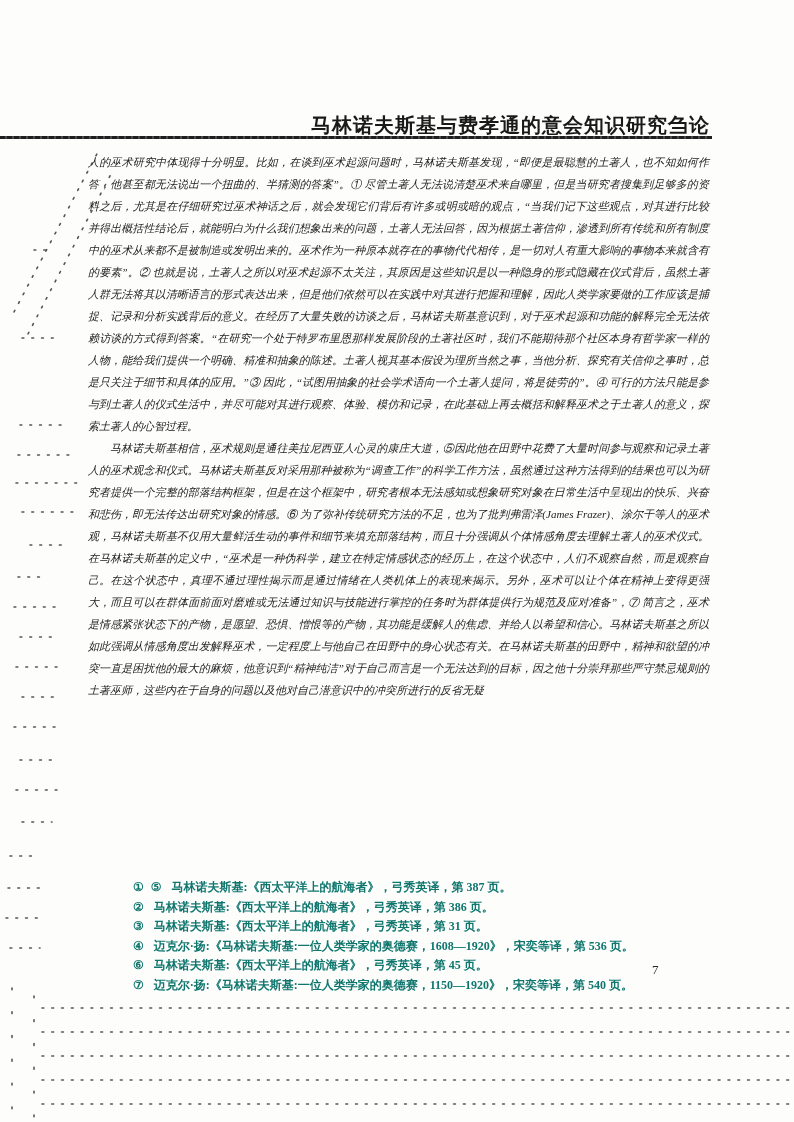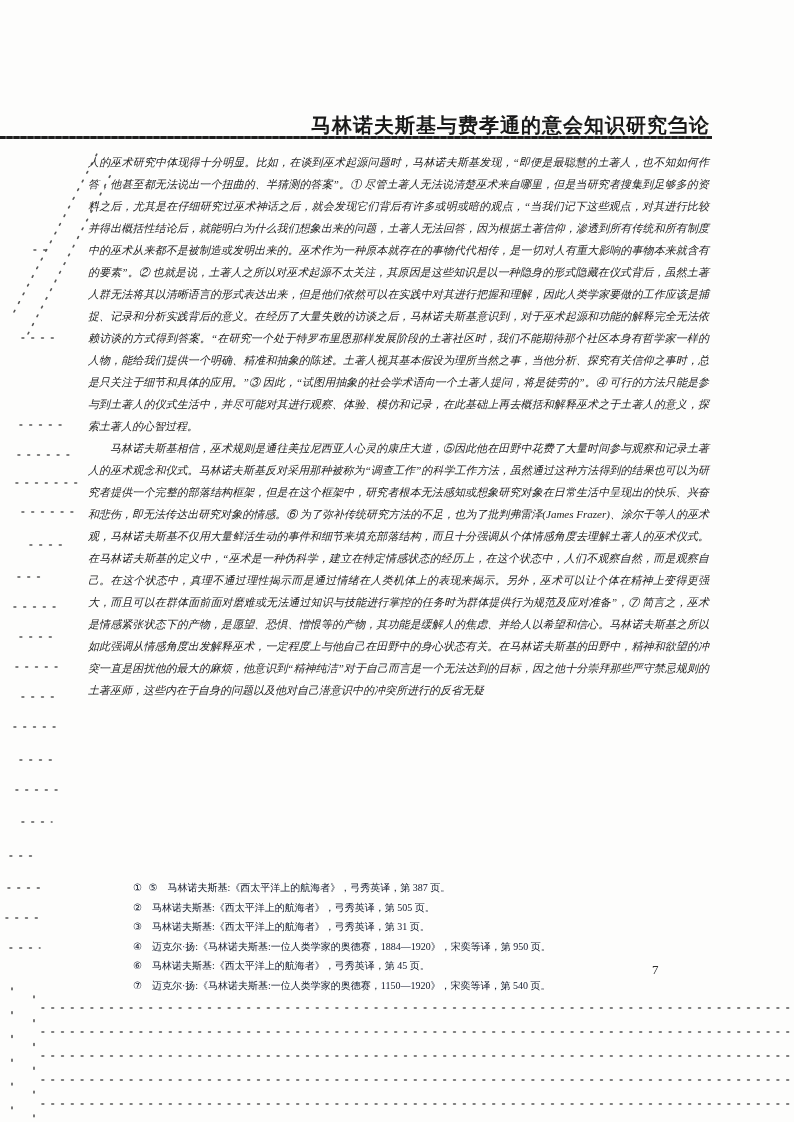--- a/index.html
+++ b/index.html
@@ -26,21 +26,21 @@
     font-size:11px;line-height:22px;
     text-align:justify;text-justify:inter-character;
     color:#222;
     font-style:italic;
   }
   .body-col p{margin:0;padding:0;}
   .para-indent{text-indent:2em;}
   
   .footnotes{
     position:absolute;left:133px;top:878px;width:576px;
-    font-size:10px;line-height:19.5px;color:#0f172a;
+    font-size:12px;line-height:19.5px;color:#0f766e;font-weight:bold;
   }
   .fn{white-space:nowrap;}
   .fn .fn-marker{margin-right:8px;letter-spacing:2px;}
   
   .page-number{
     position:absolute;left:652px;top:962px;
     font-size:13px;color:#2a2a2a;
   }
   .deco{position:absolute;inset:0;pointer-events:none;}
 </style>
@@ -95,27 +95,27 @@
   <div class="body-col">
     <p>人的巫术研究中体现得十分明显。比如，在谈到巫术起源问题时，马林诺夫斯基发现，“即便是最聪慧的土著人，也不知如何作答，他甚至都无法说出一个扭曲的、半猜测的答案”。① 尽管土著人无法说清楚巫术来自哪里，但是当研究者搜集到足够多的资料之后，尤其是在仔细研究过巫术神话之后，就会发现它们背后有许多或明或暗的观点，“当我们记下这些观点，对其进行比较并得出概括性结论后，就能明白为什么我们想象出来的问题，土著人无法回答，因为根据土著信仰，渗透到所有传统和所有制度中的巫术从来都不是被制造或发明出来的。巫术作为一种原本就存在的事物代代相传，是一切对人有重大影响的事物本来就含有的要素”。② 也就是说，土著人之所以对巫术起源不太关注，其原因是这些知识是以一种隐身的形式隐藏在仪式背后，虽然土著人群无法将其以清晰语言的形式表达出来，但是他们依然可以在实践中对其进行把握和理解，因此人类学家要做的工作应该是捕捉、记录和分析实践背后的意义。在经历了大量失败的访谈之后，马林诺夫斯基意识到，对于巫术起源和功能的解释完全无法依赖访谈的方式得到答案。“在研究一个处于特罗布里恩那样发展阶段的土著社区时，我们不能期待那个社区本身有哲学家一样的人物，能给我们提供一个明确、精准和抽象的陈述。土著人视其基本假设为理所当然之事，当他分析、探究有关信仰之事时，总是只关注于细节和具体的应用。”③ 因此，“试图用抽象的社会学术语向一个土著人提问，将是徒劳的”。④ 可行的方法只能是参与到土著人的仪式生活中，并尽可能对其进行观察、体验、模仿和记录，在此基础上再去概括和解释巫术之于土著人的意义，探索土著人的心智过程。</p>
     <p class="para-indent">马林诺夫斯基相信，巫术规则是通往美拉尼西亚人心灵的康庄大道，⑤因此他在田野中花费了大量时间参与观察和记录土著人的巫术观念和仪式。马林诺夫斯基反对采用那种被称为“调查工作”的科学工作方法，虽然通过这种方法得到的结果也可以为研究者提供一个完整的部落结构框架，但是在这个框架中，研究者根本无法感知或想象研究对象在日常生活中呈现出的快乐、兴奋和悲伤，即无法传达出研究对象的情感。⑥ 为了弥补传统研究方法的不足，也为了批判弗雷泽(James Frazer)、涂尔干等人的巫术观，马林诺夫斯基不仅用大量鲜活生动的事件和细节来填充部落结构，而且十分强调从个体情感角度去理解土著人的巫术仪式。在马林诺夫斯基的定义中，“巫术是一种伪科学，建立在特定情感状态的经历上，在这个状态中，人们不观察自然，而是观察自己。在这个状态中，真理不通过理性揭示而是通过情绪在人类机体上的表现来揭示。另外，巫术可以让个体在精神上变得更强大，而且可以在群体面前面对磨难或无法通过知识与技能进行掌控的任务时为群体提供行为规范及应对准备”，⑦ 简言之，巫术是情感紧张状态下的产物，是愿望、恐惧、憎恨等的产物，其功能是缓解人的焦虑、并给人以希望和信心。马林诺夫斯基之所以如此强调从情感角度出发解释巫术，一定程度上与他自己在田野中的身心状态有关。在马林诺夫斯基的田野中，精神和欲望的冲突一直是困扰他的最大的麻烦，他意识到“精神纯洁”对于自己而言是一个无法达到的目标，因之他十分崇拜那些严守禁忌规则的土著巫师，这些内在于自身的问题以及他对自己潜意识中的冲突所进行的反省无疑</p>
   </div>
 
   <div class="footnotes">
     <div class="fn">
       <span class="fn-marker">① ⑤</span><span>马林诺夫斯基:《西太平洋上的航海者》，弓秀英译，第 387 页。</span>
     </div>
     <div class="fn">
-      <span class="fn-marker">②</span><span>马林诺夫斯基:《西太平洋上的航海者》，弓秀英译，第 505 页。</span>
+      <span class="fn-marker">②</span><span>马林诺夫斯基:《西太平洋上的航海者》，弓秀英译，第 386 页。</span>
     </div>
     <div class="fn">
       <span class="fn-marker">③</span><span>马林诺夫斯基:《西太平洋上的航海者》，弓秀英译，第 31 页。</span>
     </div>
     <div class="fn">
-      <span class="fn-marker">④</span><span>迈克尔·扬:《马林诺夫斯基:一位人类学家的奥德赛，1884—1920》，宋奕等译，第 950 页。</span>
+      <span class="fn-marker">④</span><span>迈克尔·扬:《马林诺夫斯基:一位人类学家的奥德赛，1608—1920》，宋奕等译，第 536 页。</span>
     </div>
     <div class="fn">
       <span class="fn-marker">⑥</span><span>马林诺夫斯基:《西太平洋上的航海者》，弓秀英译，第 45 页。</span>
     </div>
     <div class="fn">
       <span class="fn-marker">⑦</span><span>迈克尔·扬:《马林诺夫斯基:一位人类学家的奥德赛，1150—1920》，宋奕等译，第 540 页。</span>
     </div>
   </div>
 
   <div class="page-number">7</div>

